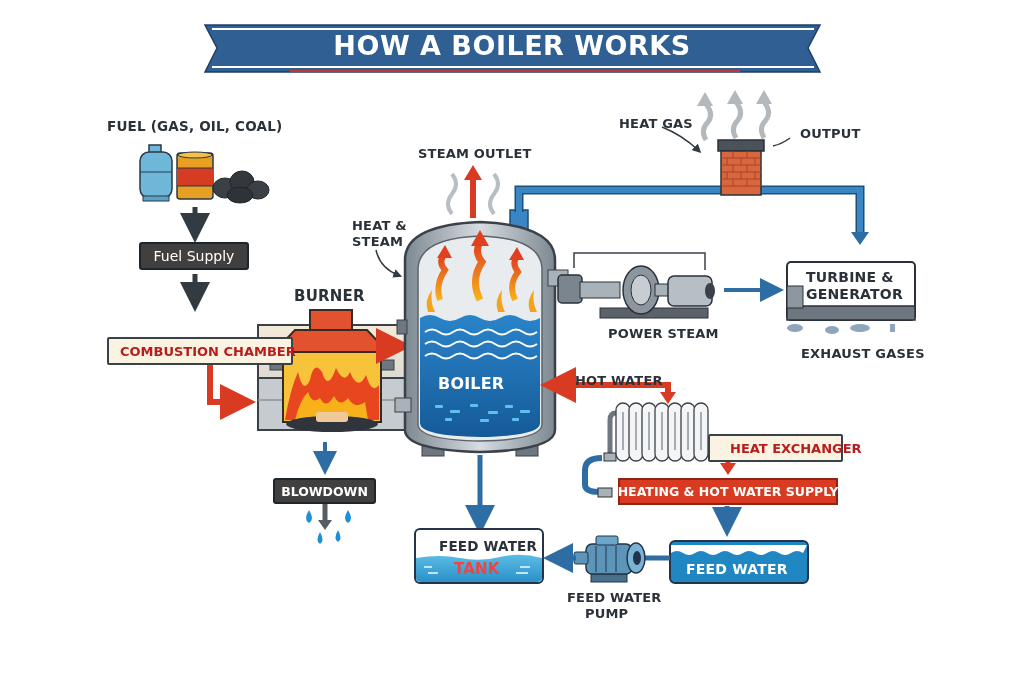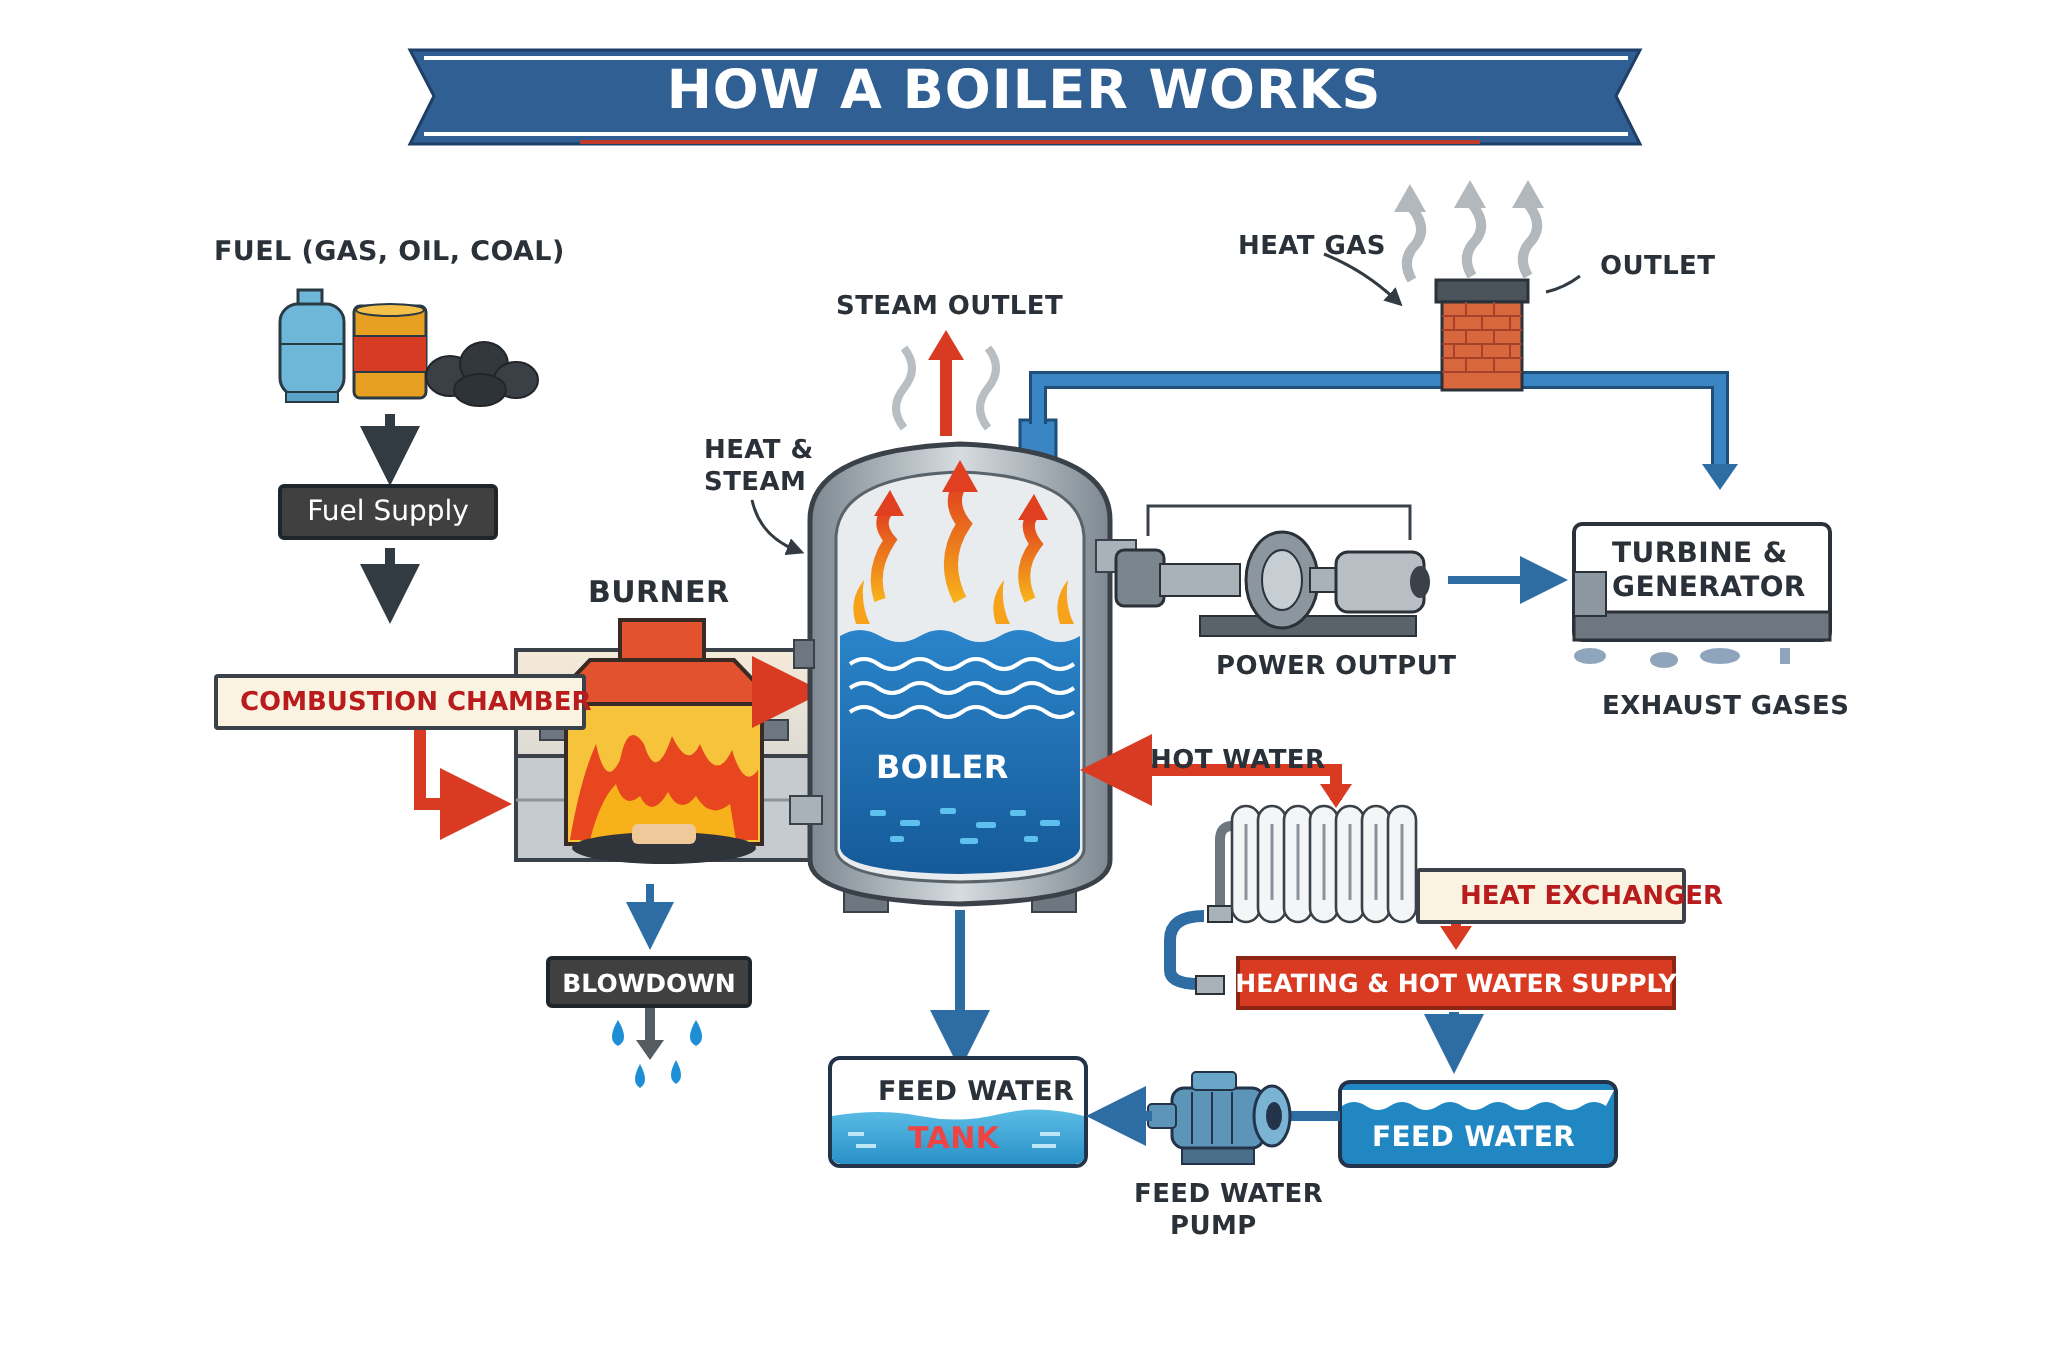--- a/index.html
+++ b/index.html
@@ -300,25 +300,25 @@
 <div class="lbl" style="left:294px;top:287px;font-size:15px;">BURNER</div>
 <div class="box cream-box" style="left:107px;top:321px;width:186px;height:28px;justify-content:flex-start;padding-left:11px;">COMBUSTION CHAMBER</div>
 <div class="box dark-box" style="left:273px;top:478px;width:103px;height:26px;font-size:12.5px;font-weight:bold;">BLOWDOWN</div>
 
 <div class="lbl" style="left:418px;top:146px;">STEAM OUTLET</div>
 <div class="lbl" style="left:352px;top:218px;">HEAT &amp;</div>
 <div class="lbl" style="left:352px;top:234px;">STEAM</div>
 <div class="lbl" style="left:438px;top:374px;color:#ffffff;font-size:16px;">BOILER</div>
 
 <div class="lbl" style="left:619px;top:116px;">HEAT GAS</div>
-<div class="lbl" style="left:800px;top:126px;">OUTLET</div>
+<div class="lbl" style="left:800px;top:126px;">OUTPUT</div>
 
 <div class="lbl" style="left:806px;top:269px;font-size:14px;">TURBINE &amp;</div>
 <div class="lbl" style="left:806px;top:286px;font-size:14px;">GENERATOR</div>
-<div class="lbl" style="left:608px;top:326px;">POWER OUTPUT</div>
+<div class="lbl" style="left:608px;top:326px;">POWER STEAM</div>
 <div class="lbl" style="left:801px;top:346px;">EXHAUST GASES</div>
 
 <div class="lbl" style="left:575px;top:373px;">HOT WATER</div>
 <div class="box cream-box" style="left:708px;top:418px;width:135px;height:28px;justify-content:flex-start;padding-left:20px;">HEAT EXCHANGER</div>
 <div class="box red-box" style="left:618px;top:478px;width:220px;height:27px;">HEATING &amp; HOT WATER SUPPLY</div>
 
 <div class="lbl" style="left:439px;top:538px;font-size:13.5px;">FEED WATER</div>
 <div class="lbl" style="left:454px;top:560px;color:#ef4444;font-size:15px;">TANK</div>
 <div class="lbl" style="left:686px;top:561px;color:#ffffff;font-size:14px;">FEED WATER</div>
 <div class="lbl" style="left:567px;top:590px;">FEED WATER</div>

